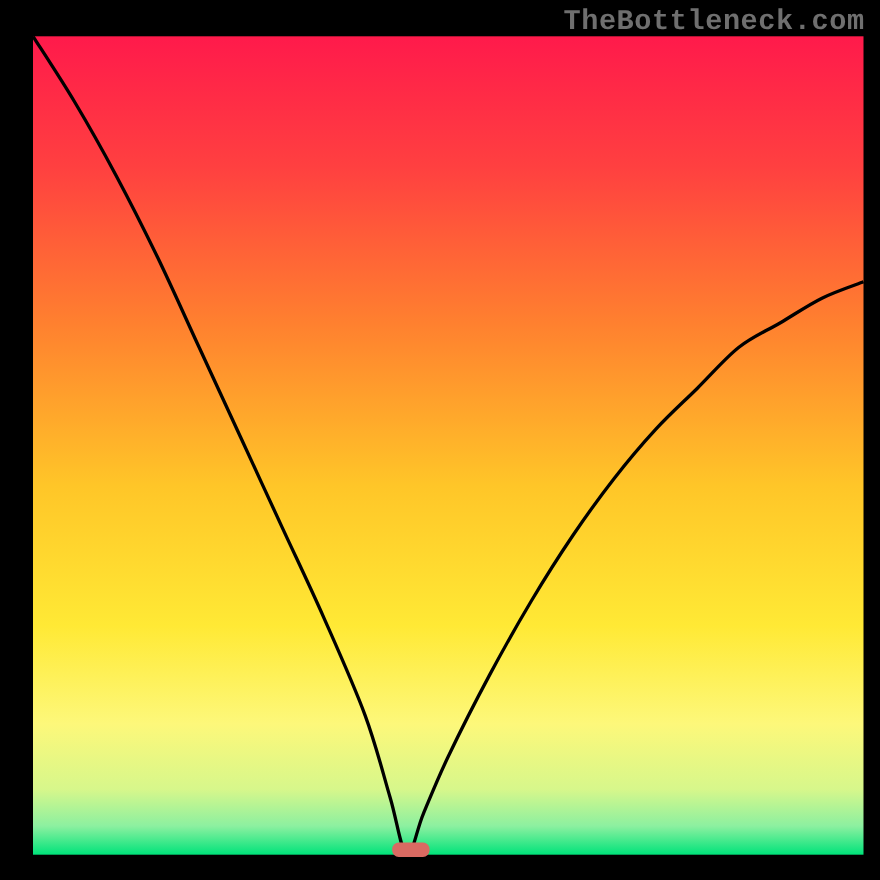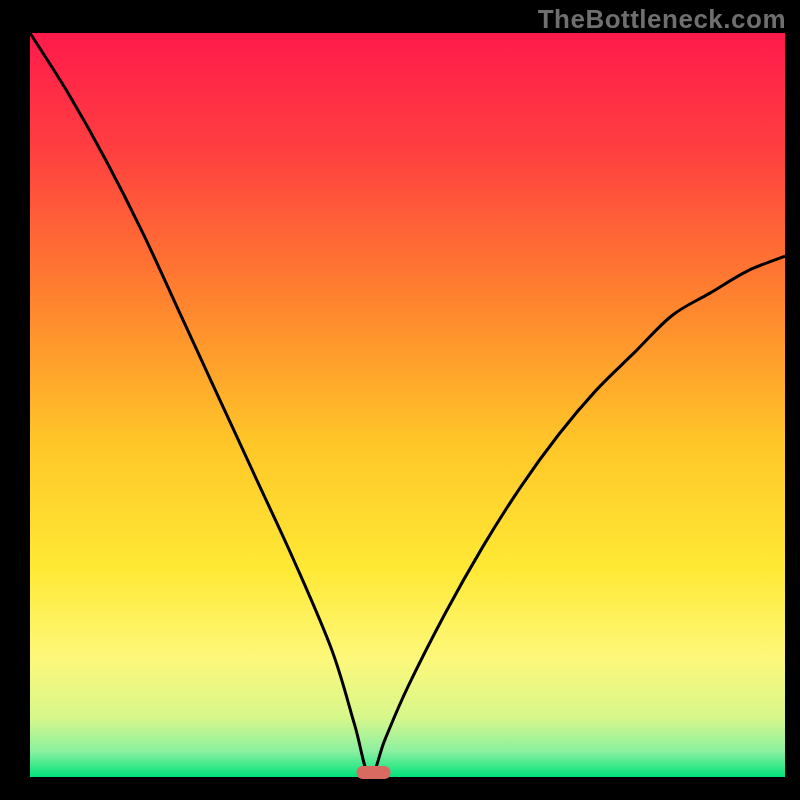--- a/index.html
+++ b/index.html
@@ -15,21 +15,21 @@
     left: 0;
     top: 0;
     width: 800px;
     height: 800px;
     background: #000;
   }
   .watermark {
     position: absolute;
     top: 4px;
     right: 14px;
-    font-family: Liberation Sans, sans-serif;
+    font-family: Liberation Mono, monospace;
     font-size: 26px;
     letter-spacing: 0.5px;
     color: #6f6f6f;
     font-weight: 600;
   }
   svg {
     display: block;
   }
 </style>
 </head>

